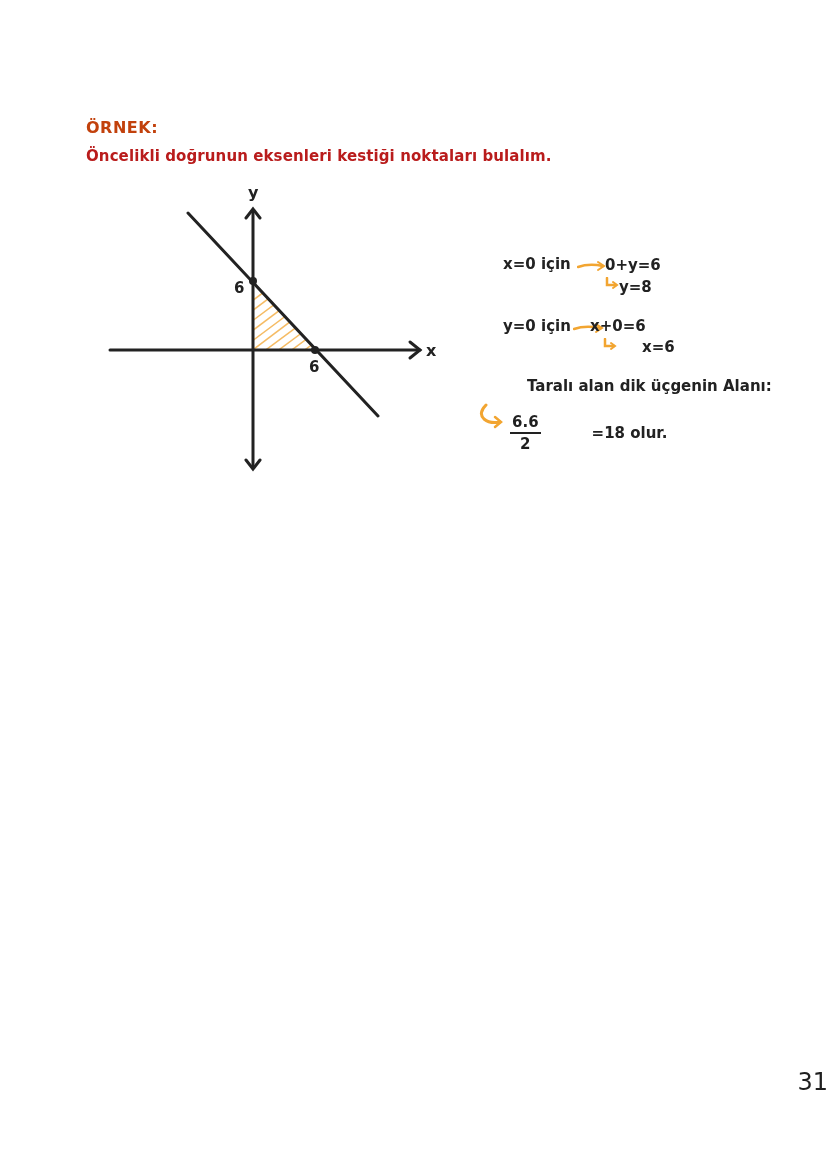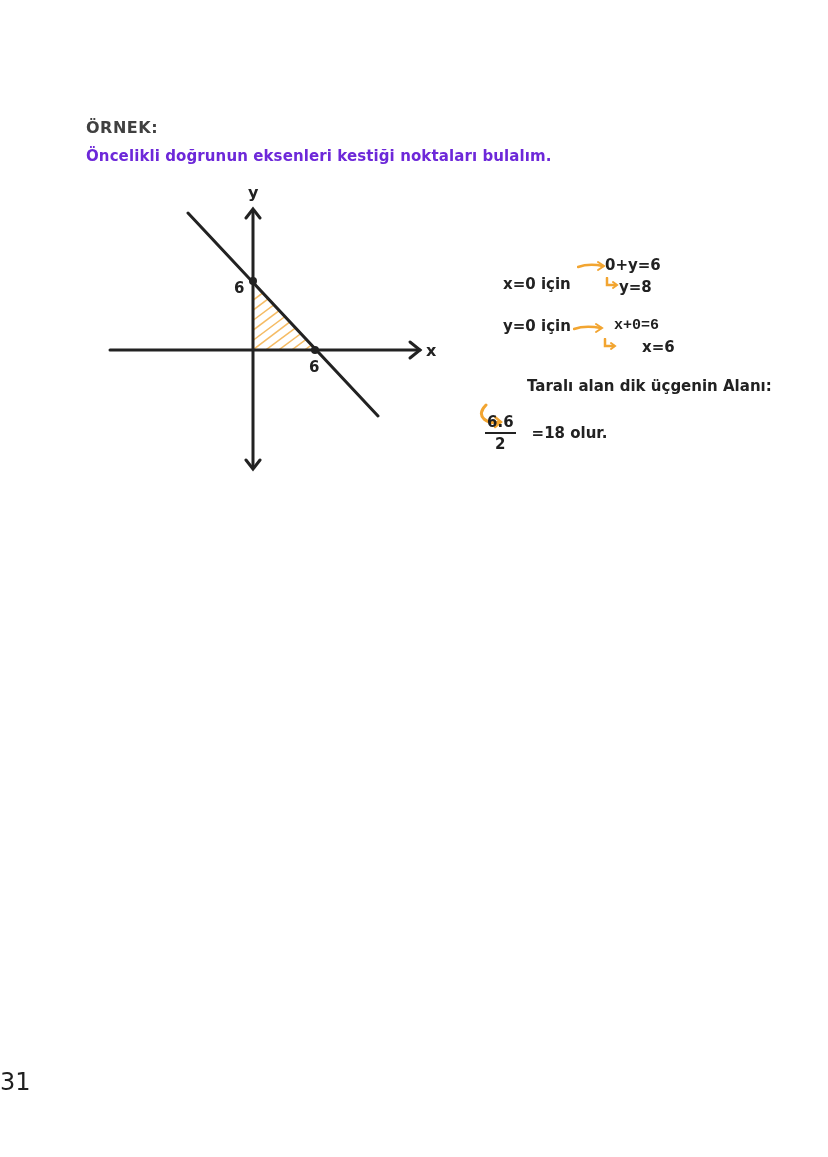--- a/index.html
+++ b/index.html
@@ -2,37 +2,37 @@
 <html><head>
 <meta charset="utf-8">
 <style>
   html, body { margin: 0; padding: 0; }
   body {
     width: 828px; height: 1157px; background: #ffffff; position: relative;
     font-family: "DejaVu Sans", sans-serif; color: #1f1f1f; overflow: hidden;
   }
   .abs { position: absolute; }
   .title {
-    left: 86px; top: 118px; font-size: 16px; font-weight: bold; color: #404040;
+    left: 86px; top: 118px; font-size: 16px; font-weight: bold; color: #c2410c;
     letter-spacing: 0.5px;
   }
   .subtitle {
-    left: 86px; top: 147px; font-size: 15px; font-weight: bold; color: #6d28d9;
+    left: 86px; top: 147px; font-size: 15px; font-weight: bold; color: #b91c1c;
     letter-spacing: 0.1px;
   }
   svg.graph { left: 100px; top: 180px; }
   .line-text { font-size: 15px; font-weight: bold; color: #222; white-space: nowrap; }
   .frac {
     display: inline-flex; flex-direction: column; align-items: center; vertical-align: middle;
     font-weight: bold; font-size: 15px;
   }
   .frac .num { border-bottom: 2px solid #222; padding: 0 2px 1px 2px; }
   .frac .den { padding-top: 1px; }
   .page-num {
-    left: 0; width: 828px; top: 1068px; text-align: left; font-size: 24px;
+    left: 0; width: 828px; top: 1068px; text-align: right; font-size: 24px;
     font-family: "DejaVu Sans", sans-serif; color: #1f1f1f;
   }
 </style>
 </head>
 <body>
 
 <div class="abs title">ÖRNEK:</div>
 <div class="abs subtitle">Öncelikli doğrunun eksenleri kestiği noktaları bulalım.</div>
 
 <svg class="abs graph" width="350" height="300" viewBox="0 0 350 300">
@@ -70,50 +70,50 @@
 
   <circle cx="153" cy="101" r="4" fill="#222"></circle>
   <circle cx="215" cy="170" r="4" fill="#222"></circle>
 
   <text x="148" y="18" font-size="16" font-weight="bold" fill="#222" font-family="DejaVu Sans, sans-serif">y</text>
   <text x="326" y="176" font-size="16" font-weight="bold" fill="#222" font-family="DejaVu Sans, sans-serif">x</text>
   <text x="134" y="113" font-size="15" font-weight="bold" fill="#222" font-family="DejaVu Sans, sans-serif">6</text>
   <text x="209" y="192" font-size="15" font-weight="bold" fill="#222" font-family="DejaVu Sans, sans-serif">6</text>
 </svg>
 
-<div class="abs line-text" style="left:503px; top:255px;margin-top:20px;">x=0 için</div>
+<div class="abs line-text" style="left:503px; top:255px;">x=0 için</div>
 <svg class="abs" style="left:577px; top:260px;" width="30" height="12">
   <path d="M1,7 Q12,3 26,6" stroke="#f2a531" stroke-width="2.5" fill="none" stroke-linecap="round"></path>
   <path d="M21,2 L27,6 L21,10" stroke="#f2a531" stroke-width="2" fill="none" stroke-linecap="round"></path>
 </svg>
 <div class="abs line-text" style="left:605px; top:256px;">0+y=6</div>
 <svg class="abs" style="left:604px; top:277px;" width="16" height="14">
   <path d="M3,1 L3,8 L12,8" stroke="#f2a531" stroke-width="2.5" fill="none" stroke-linecap="round"></path>
   <path d="M9,5 L13,8 L9,11" stroke="#f2a531" stroke-width="2" fill="none" stroke-linecap="round"></path>
 </svg>
 <div class="abs line-text" style="left:619px; top:278px;">y=8</div>
 
 <div class="abs line-text" style="left:503px; top:317px;">y=0 için</div>
 <svg class="abs" style="left:573px; top:322px;" width="32" height="12">
   <path d="M1,7 Q12,3 28,6" stroke="#f2a531" stroke-width="2.5" fill="none" stroke-linecap="round"></path>
   <path d="M23,2 L29,6 L23,10" stroke="#f2a531" stroke-width="2" fill="none" stroke-linecap="round"></path>
 </svg>
-<div class="abs line-text" style="left:614px; top:317px;font-family:Liberation Mono, monospace;">x+0=6</div>
+<div class="abs line-text" style="left:590px; top:317px;">x+0=6</div>
 <svg class="abs" style="left:602px; top:338px;" width="16" height="14">
   <path d="M3,1 L3,8 L12,8" stroke="#f2a531" stroke-width="2.5" fill="none" stroke-linecap="round"></path>
   <path d="M9,5 L13,8 L9,11" stroke="#f2a531" stroke-width="2" fill="none" stroke-linecap="round"></path>
 </svg>
 <div class="abs line-text" style="left:642px; top:338px;">x=6</div>
 
 <div class="abs line-text" style="left:479px; top:377px;margin-left:48px;">Taralı alan dik üçgenin Alanı:</div>
 <svg class="abs" style="left:476px; top:403px;" width="30" height="26">
   <path d="M10,2 Q2,10 8,16 Q14,21 24,19" stroke="#f2a531" stroke-width="3" fill="none" stroke-linecap="round"></path>
   <path d="M19,14 L25,19 L19,24" stroke="#f2a531" stroke-width="2.5" fill="none" stroke-linecap="round"></path>
 </svg>
-<div class="abs" style="left:485px; top:413px; display:flex; align-items:center;">
+<div class="abs" style="left:510px; top:413px; display:flex; align-items:center;gap:35px;">
   <span class="frac">
     <span class="num">6.6</span>
     <span class="den">2</span>
   </span>
   <span class="line-text" style="margin-left:16px;">=18 olur.</span>
 </div>
 
 <div class="abs page-num">31</div>
 
 </body></html>

